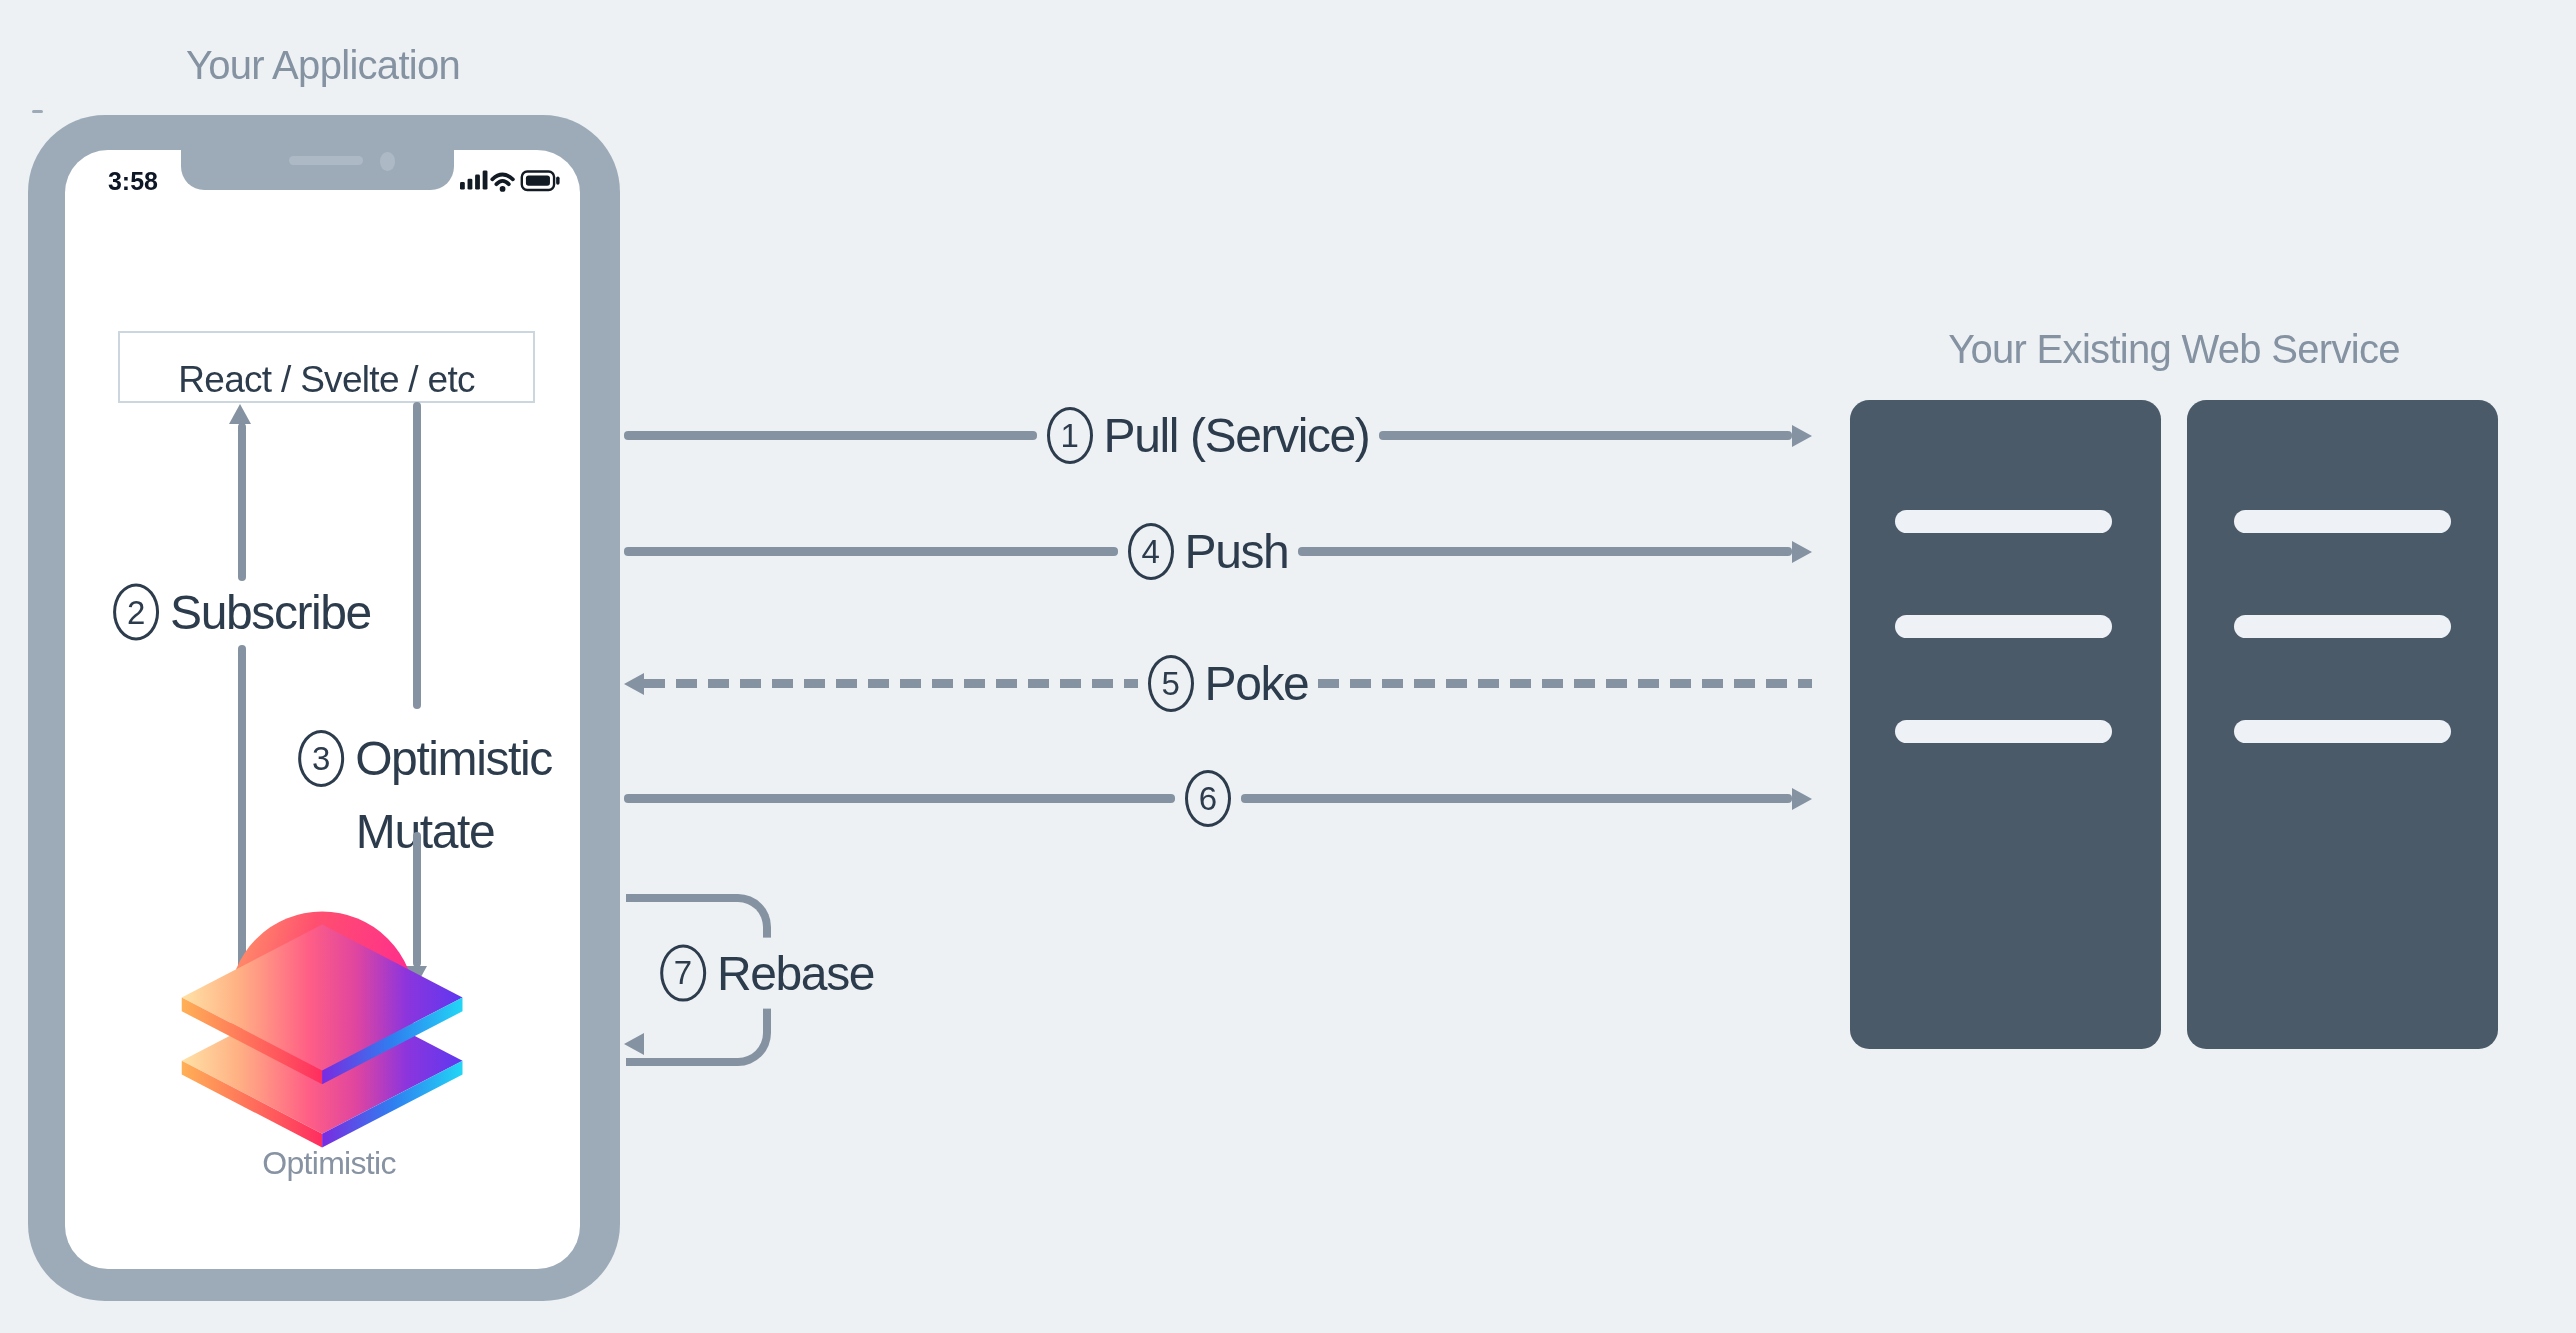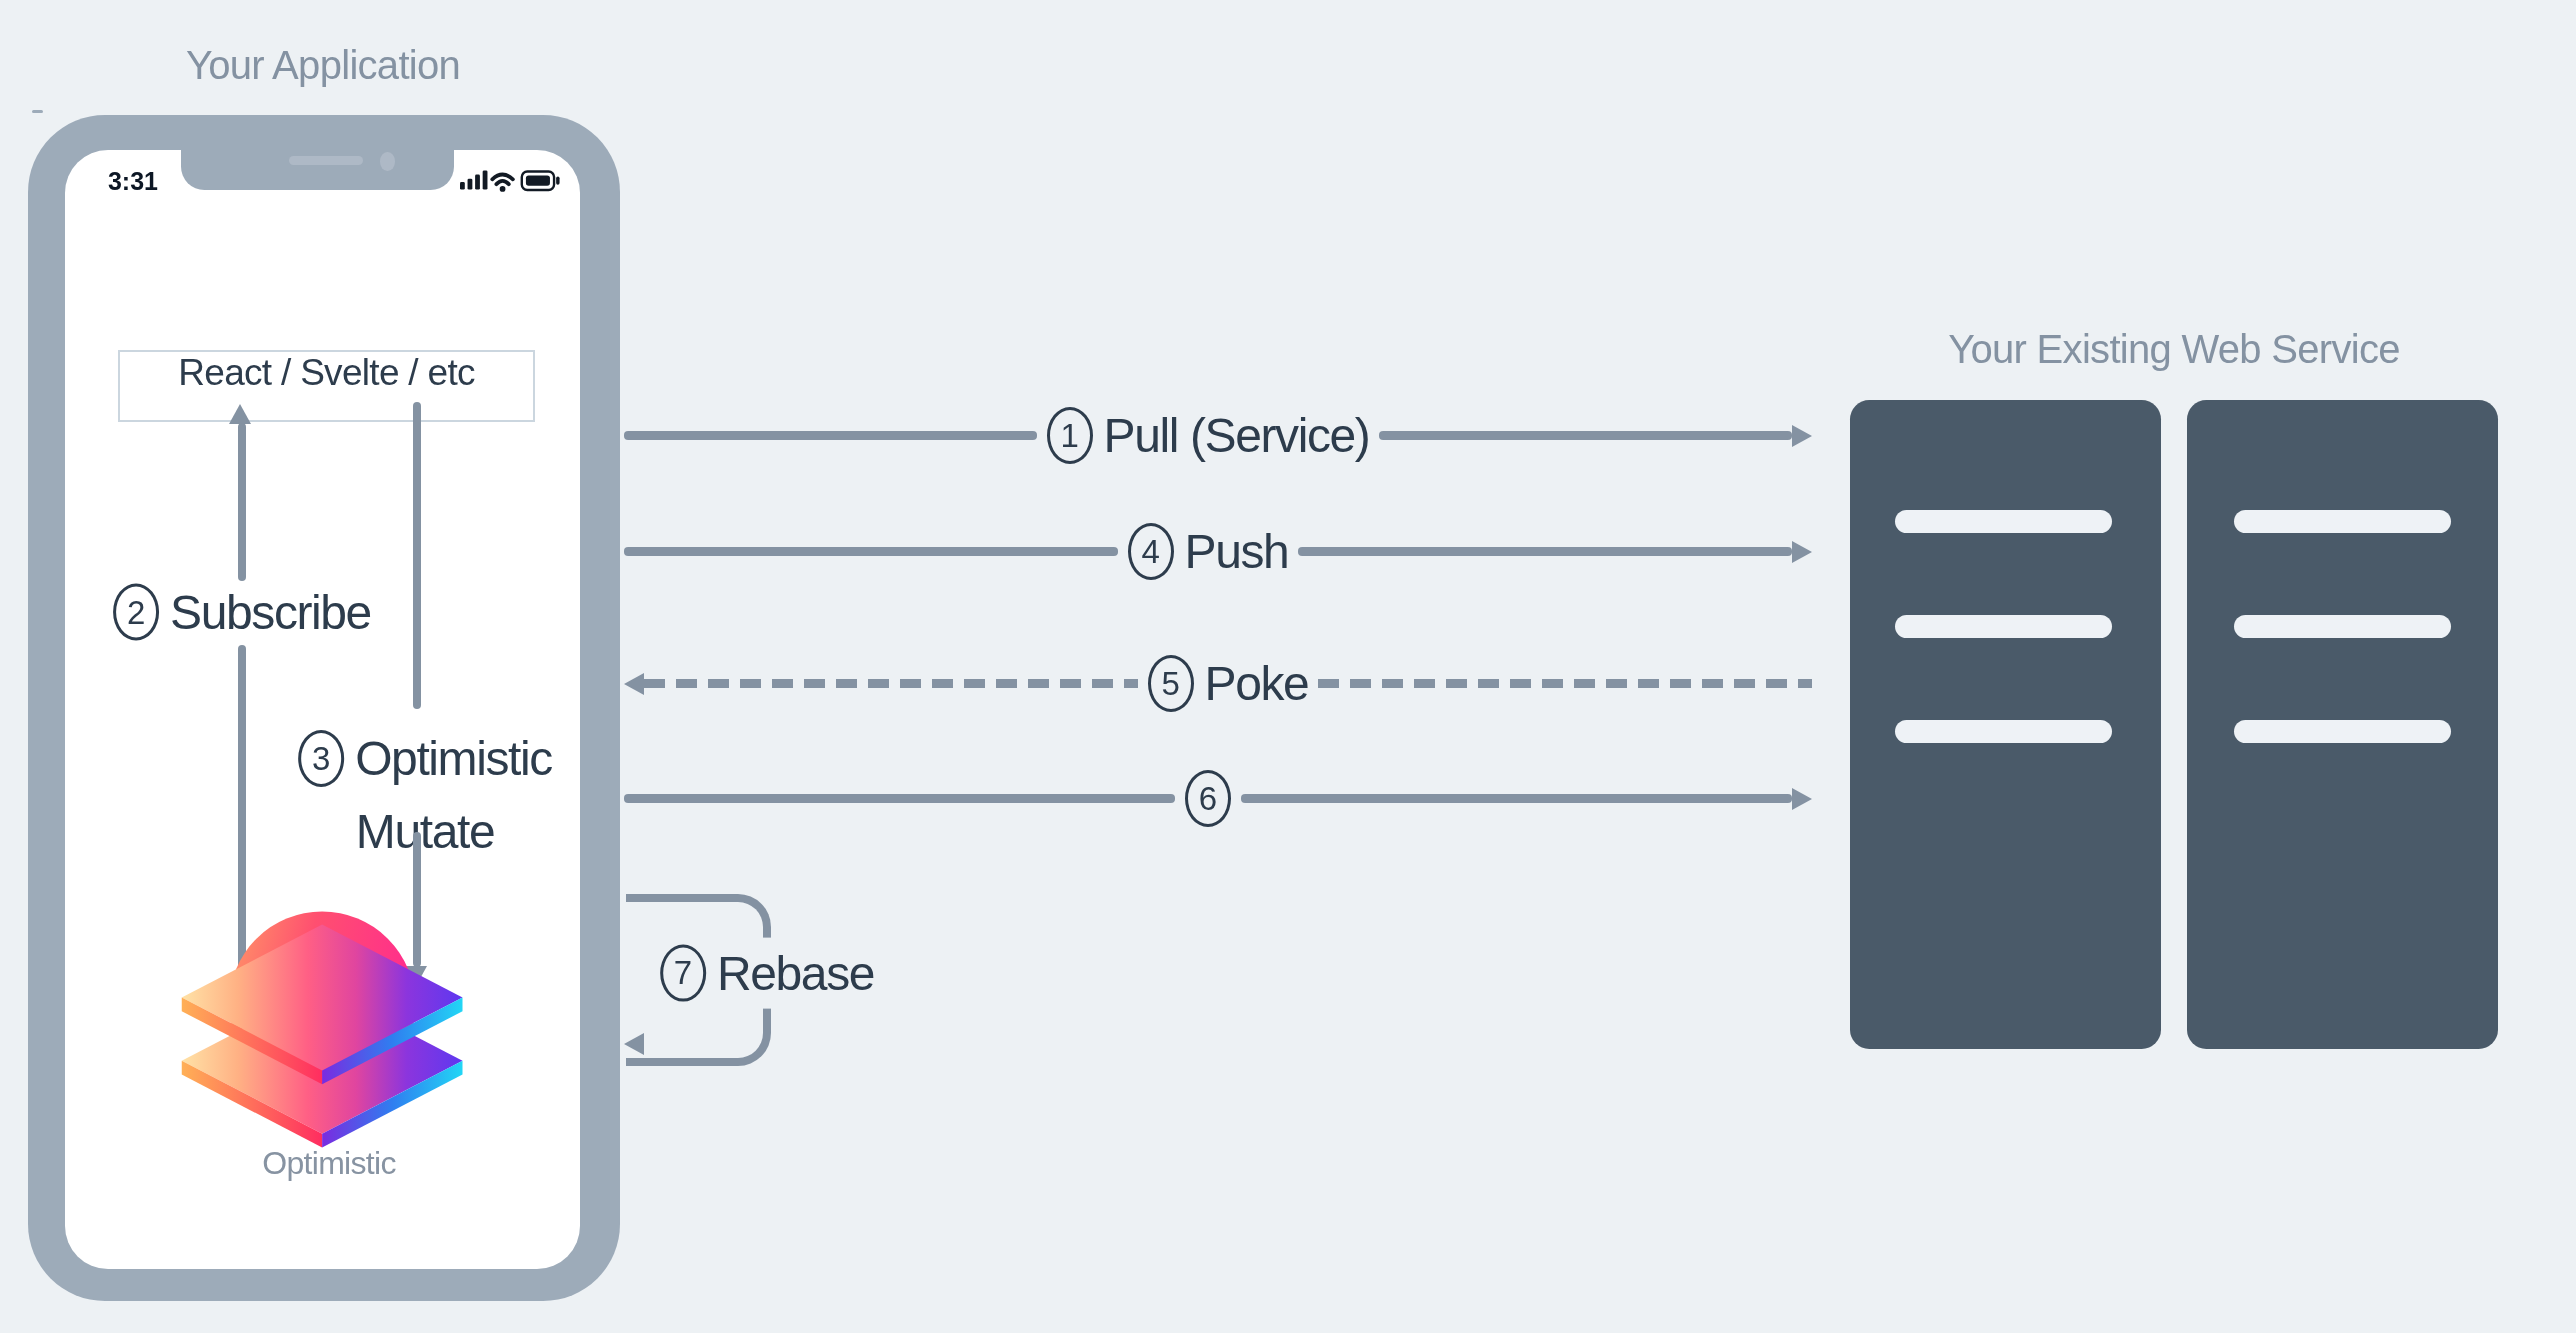--- a/index.html
+++ b/index.html
@@ -14,21 +14,21 @@
   
   .phone-frame{left:27.6px;top:115px;width:592px;height:1186px;background:var(--frame);border-radius:77px;}
   .phone-screen{left:65px;top:150px;width:515px;height:1119px;background:#fff;border-radius:43px;}
   .notch{left:181px;top:150px;width:273px;height:40px;background:var(--frame);border-radius:0 0 23.4px 23.4px;}
   .speaker{left:289px;top:156px;width:74px;height:9px;background:#aeb9c6;border-radius:4.8px;}
   .camera{left:380px;top:152px;width:14.5px;height:18.6px;background:#aeb9c6;border-radius:50%;}
   .status-time{left:87px;top:167px;width:92px;text-align:center;font-size:25px;font-weight:700;color:#0d1725;}
   .stray{left:32px;top:110px;width:11px;height:3.4px;border-radius:2.1px;background:var(--frame);}
   
   .fw-box{left:118px;top:331px;width:413px;height:68px;background:#fff;border:2.1px solid var(--boxborder);
-          display:flex;align-items:flex-start;justify-content:center;font-size:37px;letter-spacing:-0.7px;color:var(--ink);margin-top:19px;}
+          display:flex;align-items:flex-end;justify-content:center;font-size:37px;letter-spacing:-0.7px;color:var(--ink);}
   
   .vseg{width:7.6px;border-radius:4.1px;background:var(--line);}
   .head-up{width:0;height:0;border-left:11.7px solid transparent;border-right:11.7px solid transparent;border-bottom:20.7px solid var(--line);}
   .head-down{width:0;height:0;border-left:11.7px solid transparent;border-right:11.7px solid transparent;border-top:20.7px solid var(--line);}
   .head-right{width:0;height:0;border-top:11.7px solid transparent;border-bottom:11.7px solid transparent;border-left:20.7px solid var(--line);}
   .head-left{width:0;height:0;border-top:11.7px solid transparent;border-bottom:11.7px solid transparent;border-right:20.7px solid var(--line);}
   
   .flabel{display:flex;align-items:center;gap:11px;font-size:48px;letter-spacing:-1.4px;color:var(--ink);white-space:nowrap;}
   .cnum{display:inline-flex;align-items:center;justify-content:center;flex:0 0 auto;
         width:40px;height:51px;border:3.4px solid var(--ink);border-radius:50%;
@@ -60,21 +60,21 @@
   <div class="abs stray"></div>
 
   <div class="abs title" style="left:323px;top:43px;">Your Application</div>
   <div class="abs title" style="left:2174px;top:327px;">Your Existing Web Service</div>
 
   <div class="abs phone-frame"></div>
   <div class="abs phone-screen"></div>
   <div class="abs notch"></div>
   <div class="abs speaker"></div>
   <div class="abs camera"></div>
-  <div class="abs status-time">3:31</div>
+  <div class="abs status-time">3:58</div>
 
   <svg class="abs" style="left:460px;top:169px;" width="103" height="23.4" viewBox="0 0 150 34">
     <g fill="#121a24">
       <rect x="0" y="19" width="7" height="11" rx="2"></rect>
       <rect x="11" y="14" width="7" height="16" rx="2"></rect>
       <rect x="22" y="8" width="7" height="22" rx="2"></rect>
       <rect x="33" y="2" width="7" height="28" rx="2"></rect>
     </g>
     <g stroke="#121a24" stroke-width="5.5" stroke-linecap="round" fill="none">
       <path d="M47 15 Q62 1 77 15"></path>

